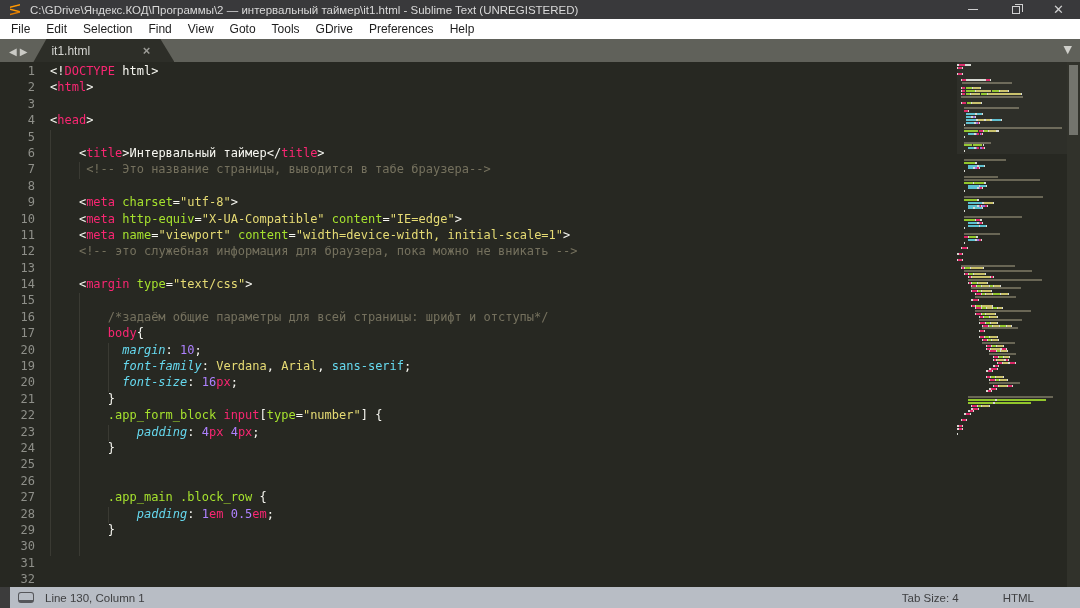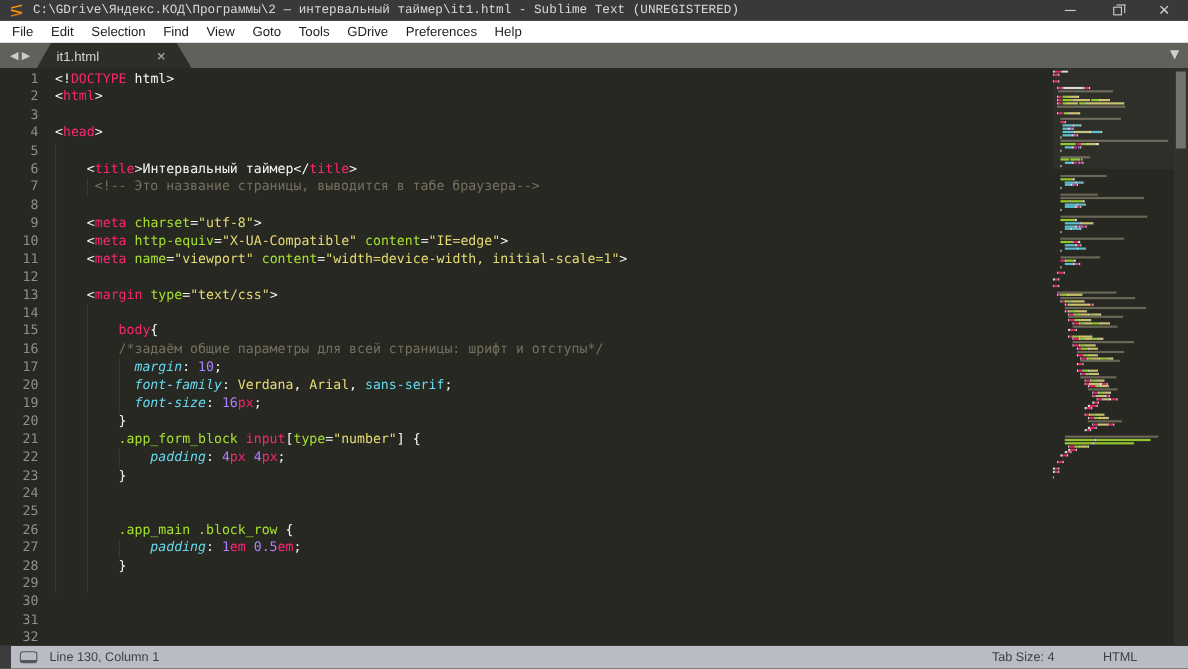--- a/index.html
+++ b/index.html
@@ -3,21 +3,21 @@
 <meta charset="utf-8">
 <style>
   * { margin:0; padding:0; box-sizing:border-box; }
   html,body { width:1080px; height:608px; overflow:hidden; background:#272822;
               font-family:"Liberation Sans", sans-serif; }
   .window { width:1080px; height:608px; display:flex; flex-direction:column; }
 
   
   .titlebar { height:19px; background:#39393b; display:flex; align-items:center; flex:none; }
   .app-icon { width:14px; height:13px; margin:0 8px 0 8px; flex:none; }
-  .title-text { color:#d9d9d9; font-size:11.5px; white-space:nowrap; flex:1 1 auto; overflow:hidden;font-family:Liberation Mono, monospace; }
+  .title-text { color:#d9d9d9; font-size:11.5px; white-space:nowrap; flex:1 1 auto; overflow:hidden; }
   .win-controls { display:flex; flex:none; height:100%; }
   .win-btn { width:43px; height:100%; display:flex; align-items:center; justify-content:center; color:#d0d0d0; }
   .btn-min i { display:block; width:10px; height:1px; background:#d0d0d0; }
   .btn-max i { display:block; width:8px; height:8px; border:1px solid #d0d0d0; position:relative; background:#39393b; }
   .btn-max i:before { content:""; position:absolute; left:2px; top:-3px; width:7px; height:7px; border:1px solid #d0d0d0; border-left:none; border-bottom:none; }
   .btn-close { font-size:13px; line-height:1; }
 
   
   .menubar { height:20px; background:#ffffff; display:flex; align-items:center; padding-left:3px; flex:none; }
   .menu-item { font-size:12px; color:#1d1d1d; padding:2px 8px; white-space:nowrap; }
@@ -146,25 +146,26 @@
         <div class="code-line"><span style="padding-left: 6px;"><span class="tk-p">&lt;</span><span class="tk-t">html</span><span class="tk-p">&gt;</span></span></div>
         <div class="code-line"><span style="padding-left: 6px;"></span></div>
         <div class="code-line"><span style="padding-left: 6px;"><span class="tk-p">&lt;</span><span class="tk-t">head</span><span class="tk-p">&gt;</span></span></div>
         <div class="code-line"><span class="guide" style="left: 6px;"></span><span style="padding-left: 6px;"></span></div>
         <div class="code-line"><span class="guide" style="left: 6px;"></span><span style="padding-left: 6px;">    <span class="tk-p">&lt;</span><span class="tk-t">title</span><span class="tk-p">&gt;</span><span class="tk-p">Интервальный таймер</span><span class="tk-p">&lt;/</span><span class="tk-t">title</span><span class="tk-p">&gt;</span></span></div>
         <div class="code-line"><span class="guide" style="left: 6px;"></span><span class="guide" style="left: 34.8984px;"></span><span style="padding-left: 6px;">     <span class="tk-c">&lt;!-- Это название страницы, выводится в табе браузера--&gt;</span></span></div>
         <div class="code-line"><span class="guide" style="left: 6px;"></span><span style="padding-left: 6px;"></span></div>
         <div class="code-line"><span class="guide" style="left: 6px;"></span><span style="padding-left: 6px;">    <span class="tk-p">&lt;</span><span class="tk-t">meta</span><span class="tk-p"> </span><span class="tk-g">charset</span><span class="tk-p">=</span><span class="tk-y">"utf-8"</span><span class="tk-p">&gt;</span></span></div>
         <div class="code-line"><span class="guide" style="left: 6px;"></span><span style="padding-left: 6px;">    <span class="tk-p">&lt;</span><span class="tk-t">meta</span><span class="tk-p"> </span><span class="tk-g">http-equiv</span><span class="tk-p">=</span><span class="tk-y">"X-UA-Compatible"</span><span class="tk-p"> </span><span class="tk-g">content</span><span class="tk-p">=</span><span class="tk-y">"IE=edge"</span><span class="tk-p">&gt;</span></span></div>
         <div class="code-line"><span class="guide" style="left: 6px;"></span><span style="padding-left: 6px;">    <span class="tk-p">&lt;</span><span class="tk-t">meta</span><span class="tk-p"> </span><span class="tk-g">name</span><span class="tk-p">=</span><span class="tk-y">"viewport"</span><span class="tk-p"> </span><span class="tk-g">content</span><span class="tk-p">=</span><span class="tk-y">"width=device-width, initial-scale=1"</span><span class="tk-p">&gt;</span></span></div>
+        <div class="code-line"><span class="guide" style="left: 6px;"></span><span style="padding-left: 6px;">    <span class="tk-c">&lt;!-- это служебная информация для браузера, пока можно не вникать --&gt;</span></span></div>
         <div class="code-line"><span class="guide" style="left: 6px;"></span><span style="padding-left: 6px;"></span></div>
         <div class="code-line"><span class="guide" style="left: 6px;"></span><span style="padding-left: 6px;">    <span class="tk-p">&lt;</span><span class="tk-t">margin</span><span class="tk-p"> </span><span class="tk-g">type</span><span class="tk-p">=</span><span class="tk-y">"text/css"</span><span class="tk-p">&gt;</span></span></div>
         <div class="code-line"><span class="guide" style="left: 6px;"></span><span class="guide" style="left: 34.8984px;"></span><span style="padding-left: 6px;"></span></div>
+        <div class="code-line"><span class="guide" style="left: 6px;"></span><span class="guide" style="left: 34.8984px;"></span><span style="padding-left: 6px;">        <span class="tk-c">/*задаём общие параметры для всей страницы: шрифт и отступы*/</span></span></div>
         <div class="code-line"><span class="guide" style="left: 6px;"></span><span class="guide" style="left: 34.8984px;"></span><span style="padding-left: 6px;">        <span class="tk-t">body</span><span class="tk-p">{</span></span></div>
-        <div class="code-line"><span class="guide" style="left: 6px;"></span><span class="guide" style="left: 34.8984px;"></span><span style="padding-left: 6px;">        <span class="tk-c">/*задаём общие параметры для всей страницы: шрифт и отступы*/</span></span></div>
         <div class="code-line"><span class="guide" style="left: 6px;"></span><span class="guide" style="left: 34.8984px;"></span><span class="guide" style="left: 63.7968px;"></span><span style="padding-left: 6px;">          <span class="tk-k">margin</span><span class="tk-p">: </span><span class="tk-m">10</span><span class="tk-p">;</span></span></div>
         <div class="code-line"><span class="guide" style="left: 6px;"></span><span class="guide" style="left: 34.8984px;"></span><span class="guide" style="left: 63.7968px;"></span><span style="padding-left: 6px;">          <span class="tk-k">font-family</span><span class="tk-p">: </span><span class="tk-y">Verdana</span><span class="tk-p">, </span><span class="tk-y">Arial</span><span class="tk-p">, </span><span class="tk-v">sans-serif</span><span class="tk-p">;</span></span></div>
         <div class="code-line"><span class="guide" style="left: 6px;"></span><span class="guide" style="left: 34.8984px;"></span><span class="guide" style="left: 63.7968px;"></span><span style="padding-left: 6px;">          <span class="tk-k">font-size</span><span class="tk-p">: </span><span class="tk-m">16</span><span class="tk-t">px</span><span class="tk-p">;</span></span></div>
         <div class="code-line"><span class="guide" style="left: 6px;"></span><span class="guide" style="left: 34.8984px;"></span><span style="padding-left: 6px;">        <span class="tk-p">}</span></span></div>
         <div class="code-line"><span class="guide" style="left: 6px;"></span><span class="guide" style="left: 34.8984px;"></span><span style="padding-left: 6px;">        <span class="tk-g">.app_form_block</span><span class="tk-p"> </span><span class="tk-t">input</span><span class="tk-p">[</span><span class="tk-g">type</span><span class="tk-p">=</span><span class="tk-y">"number"</span><span class="tk-p">] {</span></span></div>
         <div class="code-line"><span class="guide" style="left: 6px;"></span><span class="guide" style="left: 34.8984px;"></span><span class="guide" style="left: 63.7968px;"></span><span style="padding-left: 6px;">            <span class="tk-k">padding</span><span class="tk-p">: </span><span class="tk-m">4</span><span class="tk-t">px</span><span class="tk-p"> </span><span class="tk-m">4</span><span class="tk-t">px</span><span class="tk-p">;</span></span></div>
         <div class="code-line"><span class="guide" style="left: 6px;"></span><span class="guide" style="left: 34.8984px;"></span><span style="padding-left: 6px;">        <span class="tk-p">}</span></span></div>
         <div class="code-line"><span class="guide" style="left: 6px;"></span><span class="guide" style="left: 34.8984px;"></span><span style="padding-left: 6px;"></span></div>
         <div class="code-line"><span class="guide" style="left: 6px;"></span><span class="guide" style="left: 34.8984px;"></span></div>
         <div class="code-line"><span class="guide" style="left: 6px;"></span><span class="guide" style="left: 34.8984px;"></span><span style="padding-left: 6px;">        <span class="tk-g">.app_main</span><span class="tk-p"> </span><span class="tk-g">.block_row</span><span class="tk-p"> </span><span class="tk-p">{</span></span></div>

